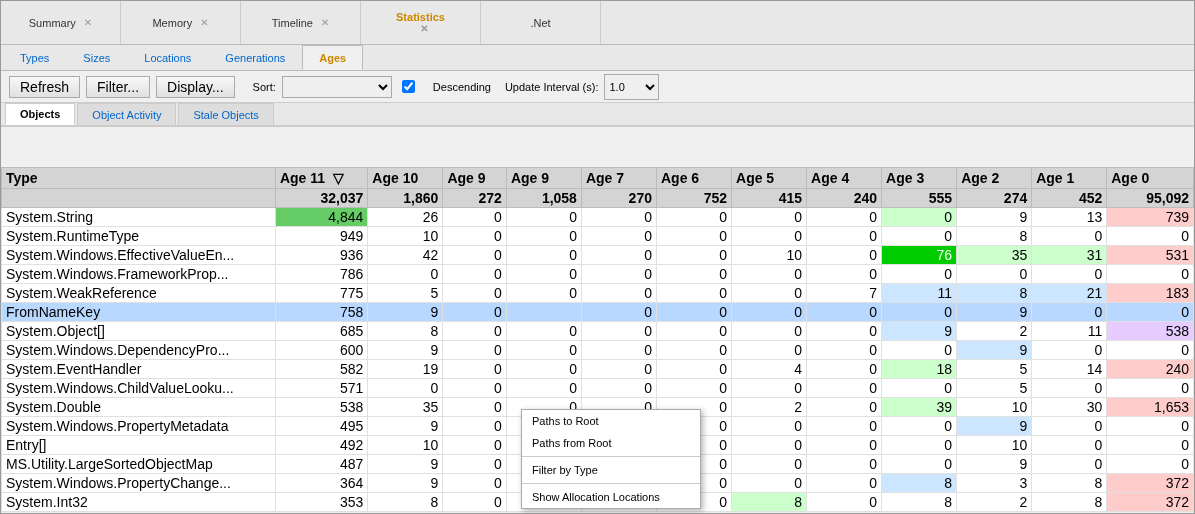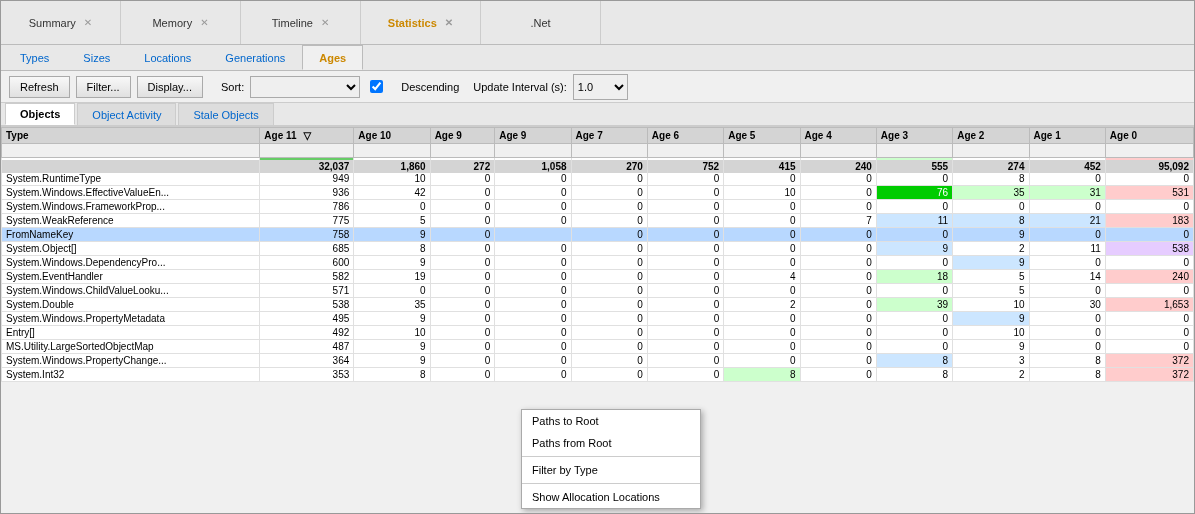--- a/index.html
+++ b/index.html
@@ -3,46 +3,46 @@
   <meta charset="utf-8">
   <style>
     * { box-sizing: border-box; margin: 0; padding: 0; }
     body { font-family: 'Segoe UI', Tahoma, Arial, sans-serif; font-size: 11px; background: #f0f0f0; overflow: hidden; }
 
     .window { width: 1195px; height: 514px; background: #f0f0f0; border: 1px solid #999; display: flex; flex-direction: column; }
 
     
     .top-tabs { display: flex; background: #e8e8e8; border-bottom: 1px solid #bbb; height: 44px; align-items: stretch; }
     .top-tab { display: flex; align-items: center; justify-content: center; padding: 0 20px; border-right: 1px solid #ccc; cursor: pointer; font-size: 11px; color: #333; position: relative; min-width: 120px; }
-    .top-tab.active { color: #cc8800; font-weight: bold; }
+    .top-tab.active { color: #cc8800; font-weight: bold; flex-direction: column; }
     .top-tab .close-btn { margin-left: 8px; font-size: 10px; color: #999; cursor: pointer; }
     .top-tab-spacer { flex: 1; }
 
     
     .sub-tabs { display: flex; background: #e8e8e8; border-bottom: 1px solid #bbb; height: 26px; align-items: stretch; padding-left: 2px; }
     .sub-tab { display: flex; align-items: center; justify-content: center; padding: 0 16px; cursor: pointer; font-size: 11px; color: #0066cc; border: 1px solid transparent; border-bottom: none; }
     .sub-tab.active { color: #cc8800; font-weight: bold; border: 1px solid #bbb; border-bottom: 1px solid #f0f0f0; background: #f0f0f0; }
 
     
     .toolbar { display: flex; align-items: center; padding: 4px 8px; background: #f0f0f0; border-bottom: 1px solid #ccc; gap: 6px; height: 32px; }
-    .toolbar-btn { padding: 2px 10px; border: 1px solid #aaa; background: linear-gradient(to bottom, #f8f8f8, #e0e0e0); cursor: pointer; font-size: 11px; height: 22px; }
+    .toolbar-btn { padding: 2px 10px; border: 1px solid #aaa; background: linear-gradient(to bottom, #f8f8f8, #e0e0e0); cursor: pointer; font-size: 14px; height: 22px; }
     .sort-label { margin-left: 12px; }
     .sort-select { width: 110px; height: 22px; font-size: 11px; border: 1px solid #aaa; }
     .checkbox-wrap { display: flex; align-items: center; gap: 18px; margin-left: 4px; }
     .update-label { margin-left: 8px; }
     .update-select { width: 55px; height: 26px; font-size: 11px; border: 1px solid #aaa; }
 
     
     .obj-tabs { display: flex; background: #e8e8e8; border-bottom: 2px solid #ccc; height: 24px; align-items: stretch; padding-left: 4px; }
     .obj-tab { display: flex; align-items: center; justify-content: center; padding: 0 14px; cursor: pointer; font-size: 11px; color: #0066cc; border: 1px solid #ccc; border-bottom: none; background: #ddd; margin-right: 2px; }
     .obj-tab.active { background: white; color: #000; font-weight: bold; border-bottom: 1px solid white; }
 
     
     .table-wrapper { flex: 1; overflow: auto; position: relative; }
-    table { border-collapse: collapse; width: 100%; font-size: 10px; }
+    table { border-collapse: collapse; width: 100%; font-size: 14px; margin-top: 40px; }
     thead tr.header-row1 th { background: #d4d4d4; border: 1px solid #bbb; padding: 2px 4px; text-align: left; font-weight: bold; white-space: nowrap; position: sticky; top: 0; z-index: 10; }
     thead tr.header-row2 th { background: #d4d4d4; border: 1px solid #bbb; padding: 1px 4px; text-align: right; font-weight: bold; white-space: nowrap; position: sticky; top: 32px; z-index: 10; }
     tbody tr { background: white; }
     tbody td { border: 1px solid #e0e0e0; padding: 1px 4px; white-space: nowrap; text-align: right; }
     tbody td.type-col { text-align: left; color: #000; }
     tbody td.green-bg { background: #66cc66; color: #000; }
     tbody td.light-green { background: #ccffcc; }
     tbody td.light-blue { background: #cce6ff; }
     tbody td.light-pink { background: #ffcccc; }
     tbody td.light-purple { background: #e6ccff; }
@@ -171,21 +171,21 @@
             <td class="green-bg">4,844</td>
             <td>26</td>
             <td>0</td>
             <td>0</td>
             <td>0</td>
             <td>0</td>
             <td>0</td>
             <td>0</td>
             <td class="light-green">0</td>
             <td>9</td>
-            <td>15</td>
+            <td>13</td>
             <td class="light-pink">739</td>
           </tr>
           <tr>
             <td class="type-col">System.RuntimeType</td>
             <td>949</td>
             <td>10</td>
             <td>0</td>
             <td>0</td>
             <td>0</td>
             <td>0</td>

